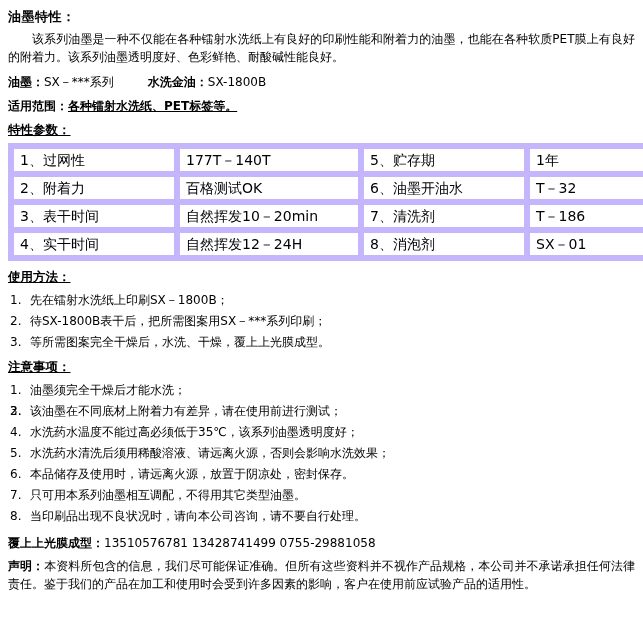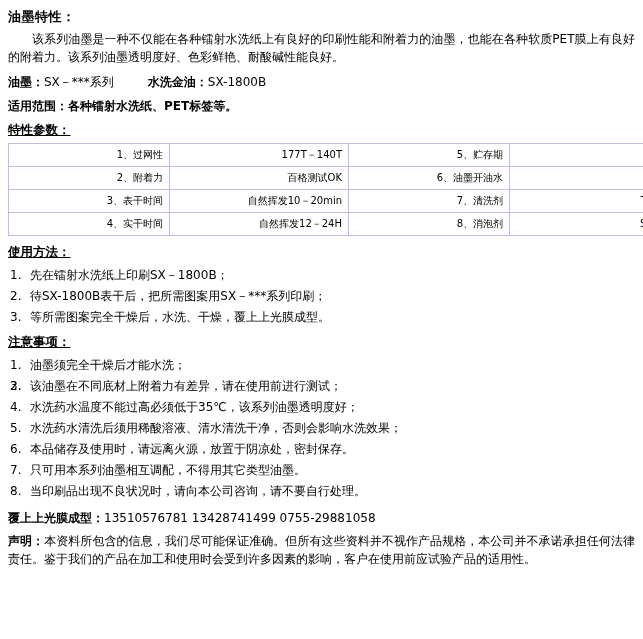--- a/index.html
+++ b/index.html
@@ -51,35 +51,35 @@
   .scope {
     font-size: 12px;
     line-height: 20px;
     margin: 2px 0 6px 0;
   }
   .scope .lbl {
     font-weight: bold;
   }
   .scope .val {
     font-weight: bold;
+    text-decoration: underline;
   }
   table.params {
     border-collapse: collapse;
     width: 627px;
     margin: 2px 0 8px 0;
     table-layout: fixed;
   }
   table.params td {
-    border: 1px solid #c4b5fd;
+    border: 6px solid #c4b5fd;
     height: 20px;
-    font-size: 10px;
+    font-size: 14px;
     padding: 1px 6px;
     line-height: 18px;
     vertical-align: middle;
-    text-align: right;
   }
   table.params td.c1 { width: 148px; }
   table.params td.c2 { width: 166px; }
   table.params td.c3 { width: 148px; }
   table.params td.c4 { width: 160px; }
   .section-title {
     font-weight: bold;
     font-size: 12.5px;
     margin: 6px 0 4px 0;
     text-decoration: underline;
@@ -190,21 +190,21 @@
     <li><span class="num">3.</span><span>等所需图案完全干燥后，水洗、干燥，覆上上光膜成型。</span></li>
   </ol>
 
   <div class="section-title">注意事项：</div>
 
   <ul class="notes">
     <li><span class="num">1.</span><span>油墨须完全干燥后才能水洗；</span></li>
     <li><span class="num">2.</span></li>
     <li><span class="num">3.</span><span>该油墨在不同底材上附着力有差异，请在使用前进行测试；</span></li>
     <li><span class="num">4.</span><span>水洗药水温度不能过高必须低于35℃，该系列油墨透明度好；</span></li>
-    <li><span class="num">5.</span><span>水洗药水清洗后须用稀酸溶液、清水清洗干净，否则会影响水洗效果；</span></li>
+    <li><span class="num">5.</span><span>水洗药水清洗后须用稀酸溶液、请远离火源，否则会影响水洗效果；</span></li>
     <li><span class="num">6.</span><span>本品储存及使用时，请远离火源，放置于阴凉处，密封保存。</span></li>
     <li><span class="num">7.</span><span>只可用本系列油墨相互调配，不得用其它类型油墨。</span></li>
     <li><span class="num">8.</span><span>当印刷品出现不良状况时，请向本公司咨询，请不要自行处理。</span></li>
   </ul>
 
   <div class="phone">
     <span class="lbl">覆上上光膜成型：</span><span>13510576781  13428741499   0755-29881058</span>
   </div>
 
   <div class="disclaimer">

